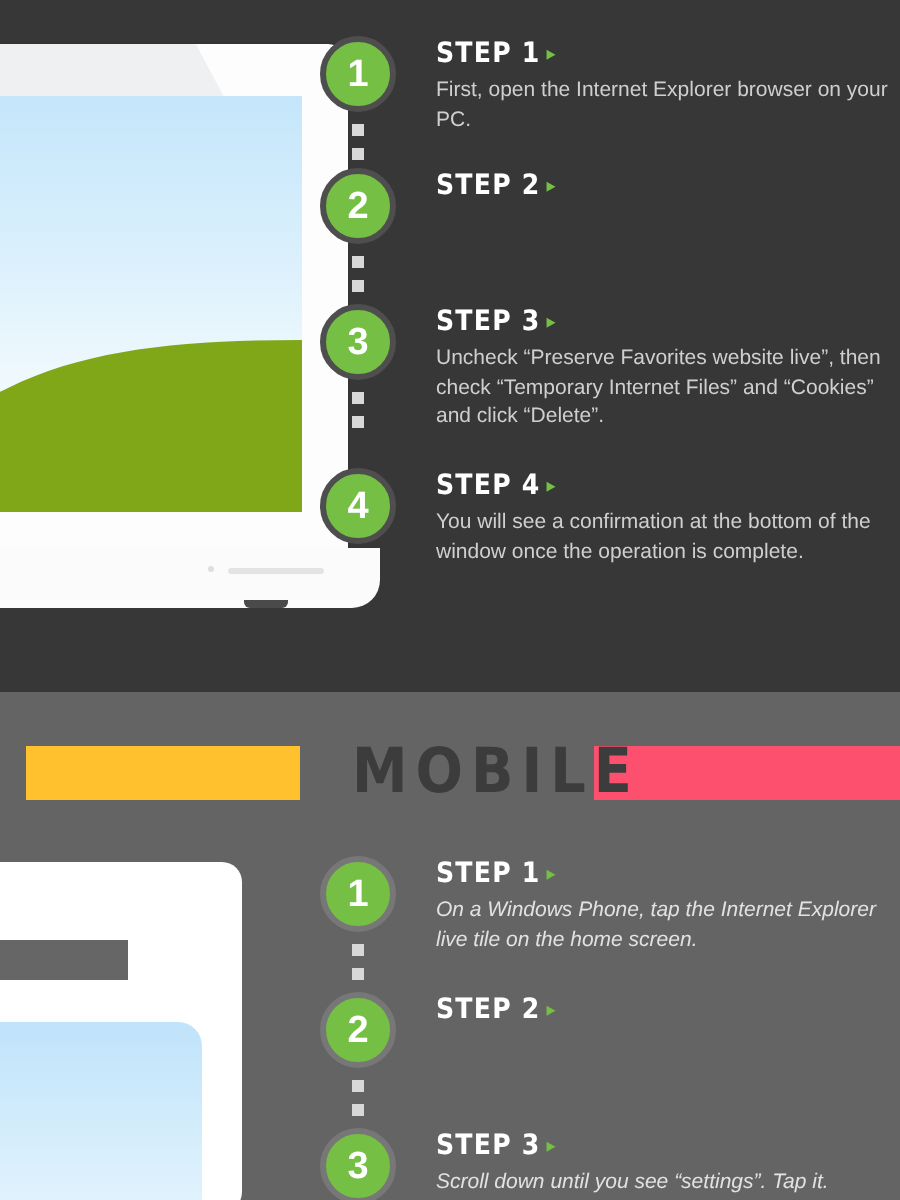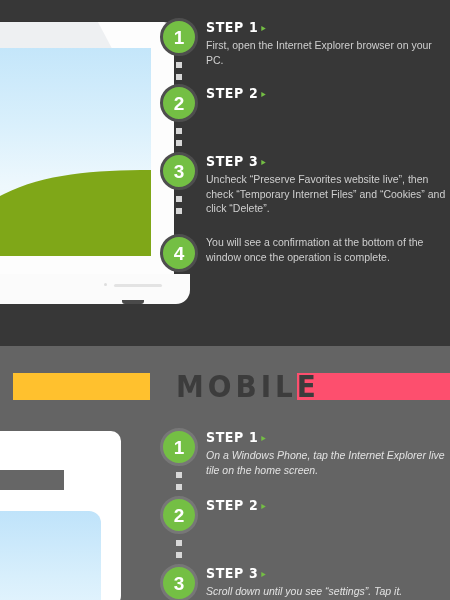--- a/index.html
+++ b/index.html
@@ -88,21 +88,21 @@
   }
   #desktop-steps .bullet{border:3px solid #4e4e4e;}
   #mobile-steps .bullet{border:3px solid #777777;}
 
   .connector{position:absolute;left:16px;width:6px;}
   .connector i{
     display:block;width:6px;height:6px;margin-bottom:6px;
     background:#d8d8d8;
   }
 
-  .step-body{margin-left:46px;padding-top:1px;}
+  .step-body{margin-left:58px;padding-top:1px;}
   .step-title{
     font-family:"DejaVu Sans Condensed","Liberation Sans Narrow","Liberation Sans",sans-serif;
     font-weight:bold;font-size:14px;letter-spacing:0.6px;
     color:#ffffff;text-transform:uppercase;margin:0 0 3px 0;
     white-space:nowrap;
   }
   #mobile-steps .step-title{color:#ffffff;}
   .arrow{color:#74bf44;font-size:10px;margin-left:3px;vertical-align:1px;}
   .step-desc{
     font-size:10.5px;line-height:14.5px;color:#cfcfcf;margin:0;
@@ -199,20 +199,23 @@
           </p>
           <p class="step-desc">Uncheck “Preserve Favorites website live”, then check “Temporary Internet Files” and “Cookies” and click “Delete”.</p>
         </div>
       </div>
 
       <div class="step-row" style="height:60px;">
         <div class="bullet">
           <span>4</span>
         </div>
         <div class="step-body">
+          <p class="step-title">
+            <span>STEP 4</span><span class="arrow">▸</span>
+          </p>
           <p class="step-desc">You will see a confirmation at the bottom of the window once the operation is complete.</p>
         </div>
       </div>
 
     </div>
   </div>
 
   <div class="section" id="mobile-section">
     <div class="tablet">
       <div class="tablet-body"></div>

